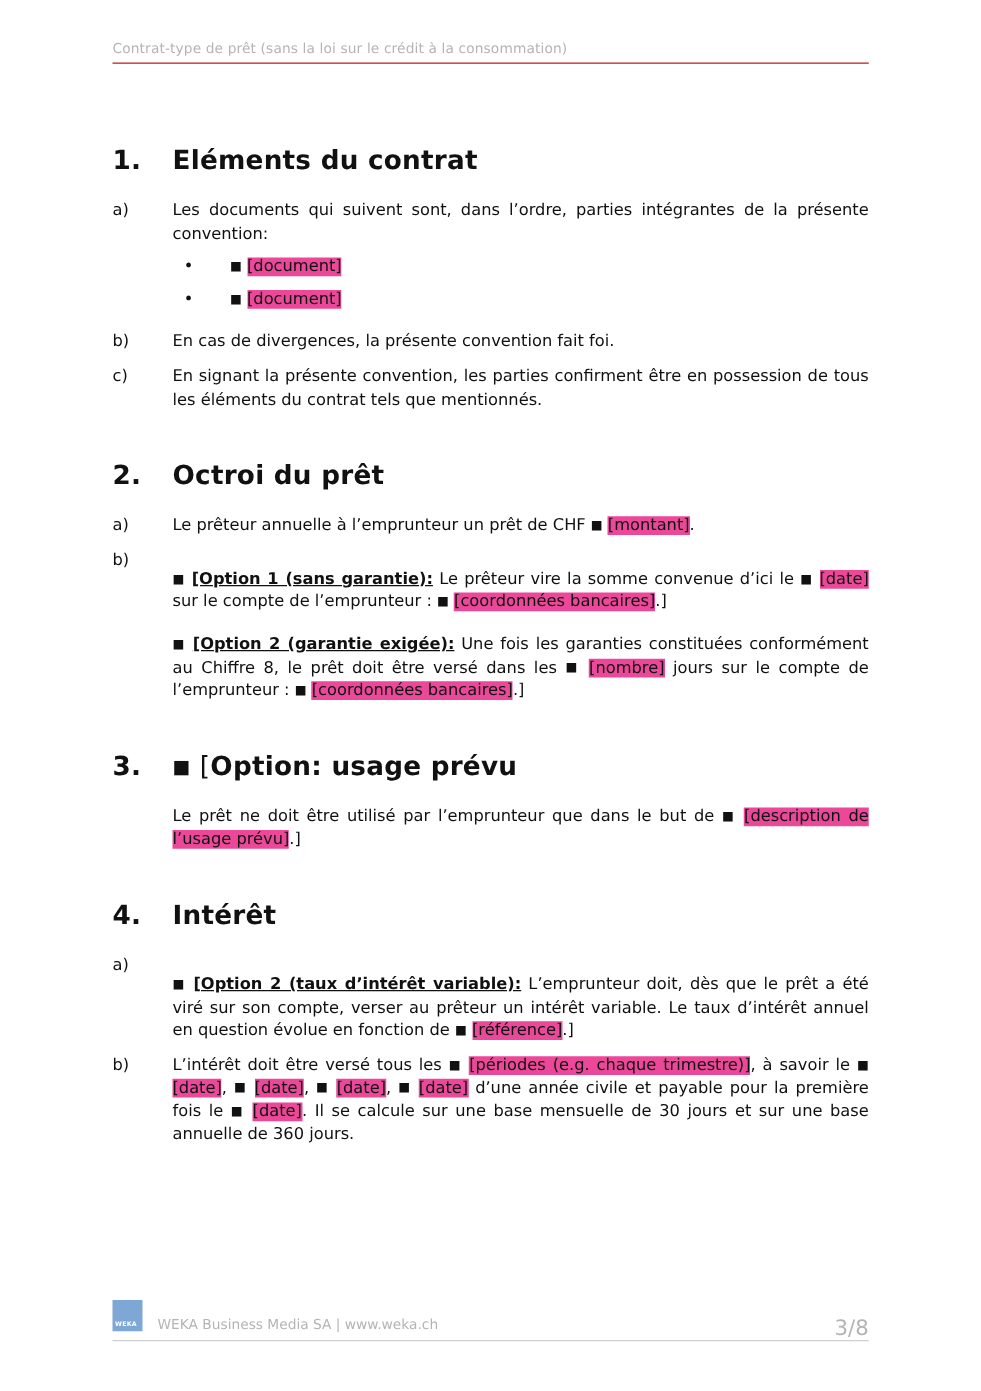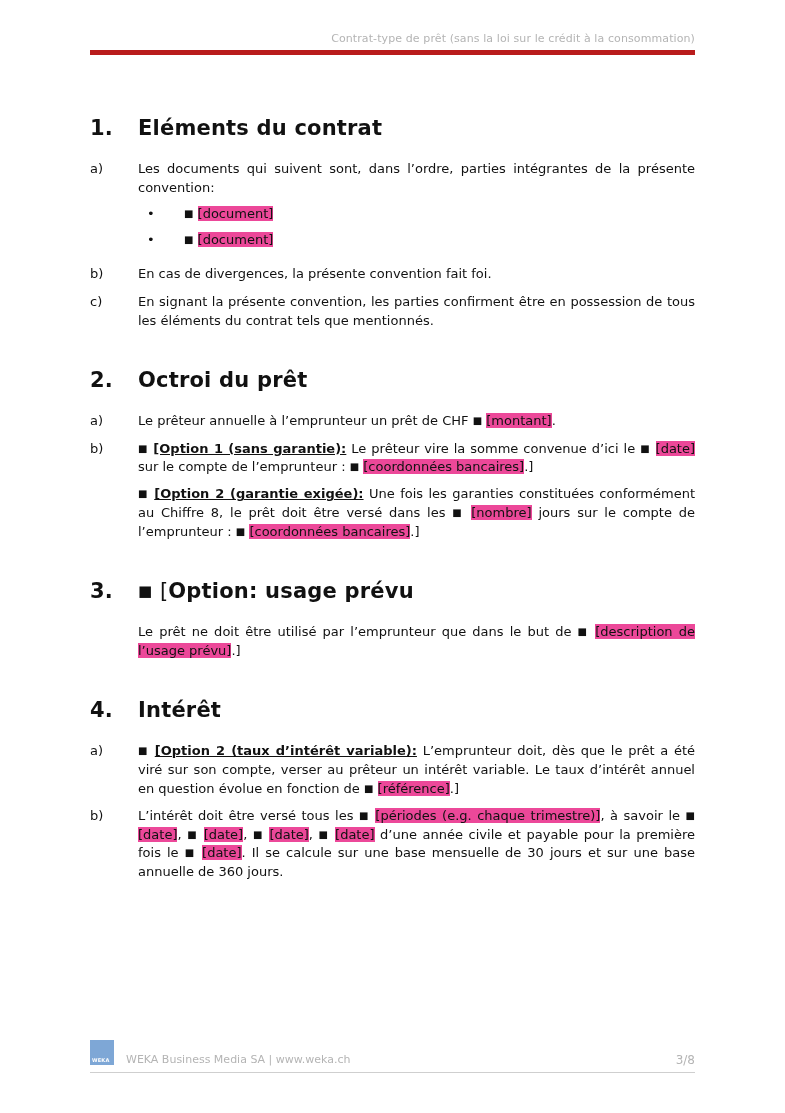--- a/index.html
+++ b/index.html
@@ -7,38 +7,37 @@
   body {
     position: relative;
     font-family: "DejaVu Sans", sans-serif;
     color: #111111;
     overflow: hidden;
   }
   .page-header {
     position: absolute; left: 90px; top: 32px; width: 605px;
     font-size: 11px; color: #b4b4b4;
     padding-bottom: 5px;
-    border-bottom: 5px solid #b91c1c;
+    border-bottom: 1px solid #b91c1c;
     letter-spacing: 0.1px;
-    text-align: right;
   }
   .content { position: absolute; left: 90px; top: 116px; width: 605px; }
   .section { margin-bottom: 38px; }
   .section-heading {
     display: flex; align-items: baseline;
     font-size: 21px; font-weight: bold; color: #111;
     height: 30px; margin-bottom: 14px; letter-spacing: 0.2px;
   }
   .section-num { width: 48px; flex: none; }
   .section-title { flex: 1; }
   .light-bracket { font-weight: normal; }
   .item { display: flex; font-size: 13px; line-height: 18.6px; margin-bottom: 9px; }
   .item-label { width: 48px; flex: none; }
   .item-body { flex: 1; text-align: justify; }
-  .item-body p { margin-bottom: 8.5px; }
+  .item-body p { margin-bottom: 8.5px; margin-top: 15px; }
   .item-body p:last-child { margin-bottom: 0; }
   .no-label { padding-left: 48px; }
   .bullet-list { margin-top: 8px; }
   .bullet-row { display: flex; font-size: 13px; line-height: 18.6px; margin-bottom: 7px; }
   .bullet-dot { width: 46px; padding-left: 9px; flex: none; }
   .hl { background: #ec4899; }
   .sq { font-size: 10px; vertical-align: 1px; }
   .opt { font-weight: bold; text-decoration: underline; }
   .page-footer {
     position: absolute; left: 90px; top: 1040px; width: 605px; height: 33px;
@@ -51,21 +50,21 @@
   .logo-text {
     position: absolute; left: 2px; bottom: 2px;
     font-size: 5px; font-weight: bold; color: #ffffff; letter-spacing: 0.2px;
   }
   .footer-text {
     position: absolute; left: 36px; top: 13px;
     font-size: 11px; color: #b4b4b4; text-align: center;
   }
   .page-num {
     position: absolute; right: 0; top: 13px;
-    font-size: 12px; color: #b4b4b4;
+    font-size: 17px; color: #b4b4b4;
   }
 </style>
 </head>
 <body>
 
 <div class="page-header">
   <span>Contrat-type de prêt (sans la loi sur le crédit à la consommation)</span>
 </div>
 
 <div class="content">

